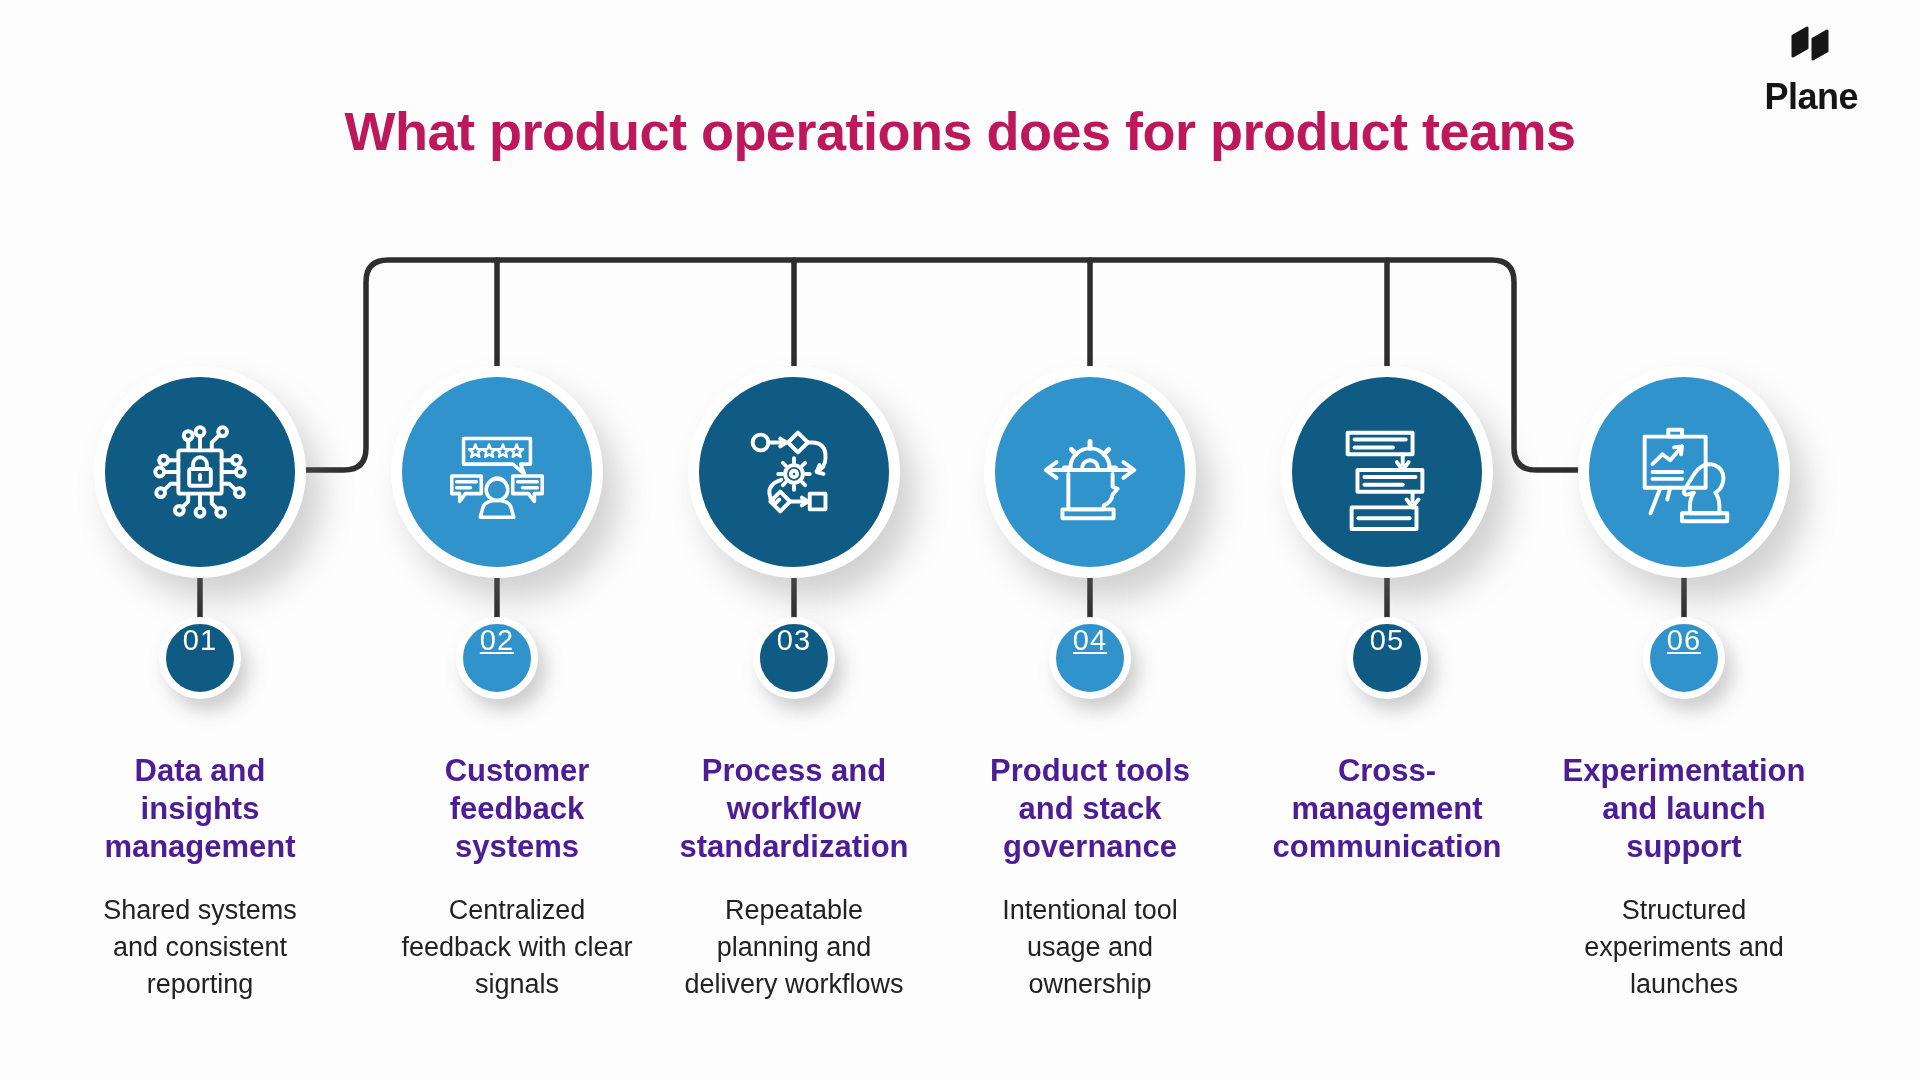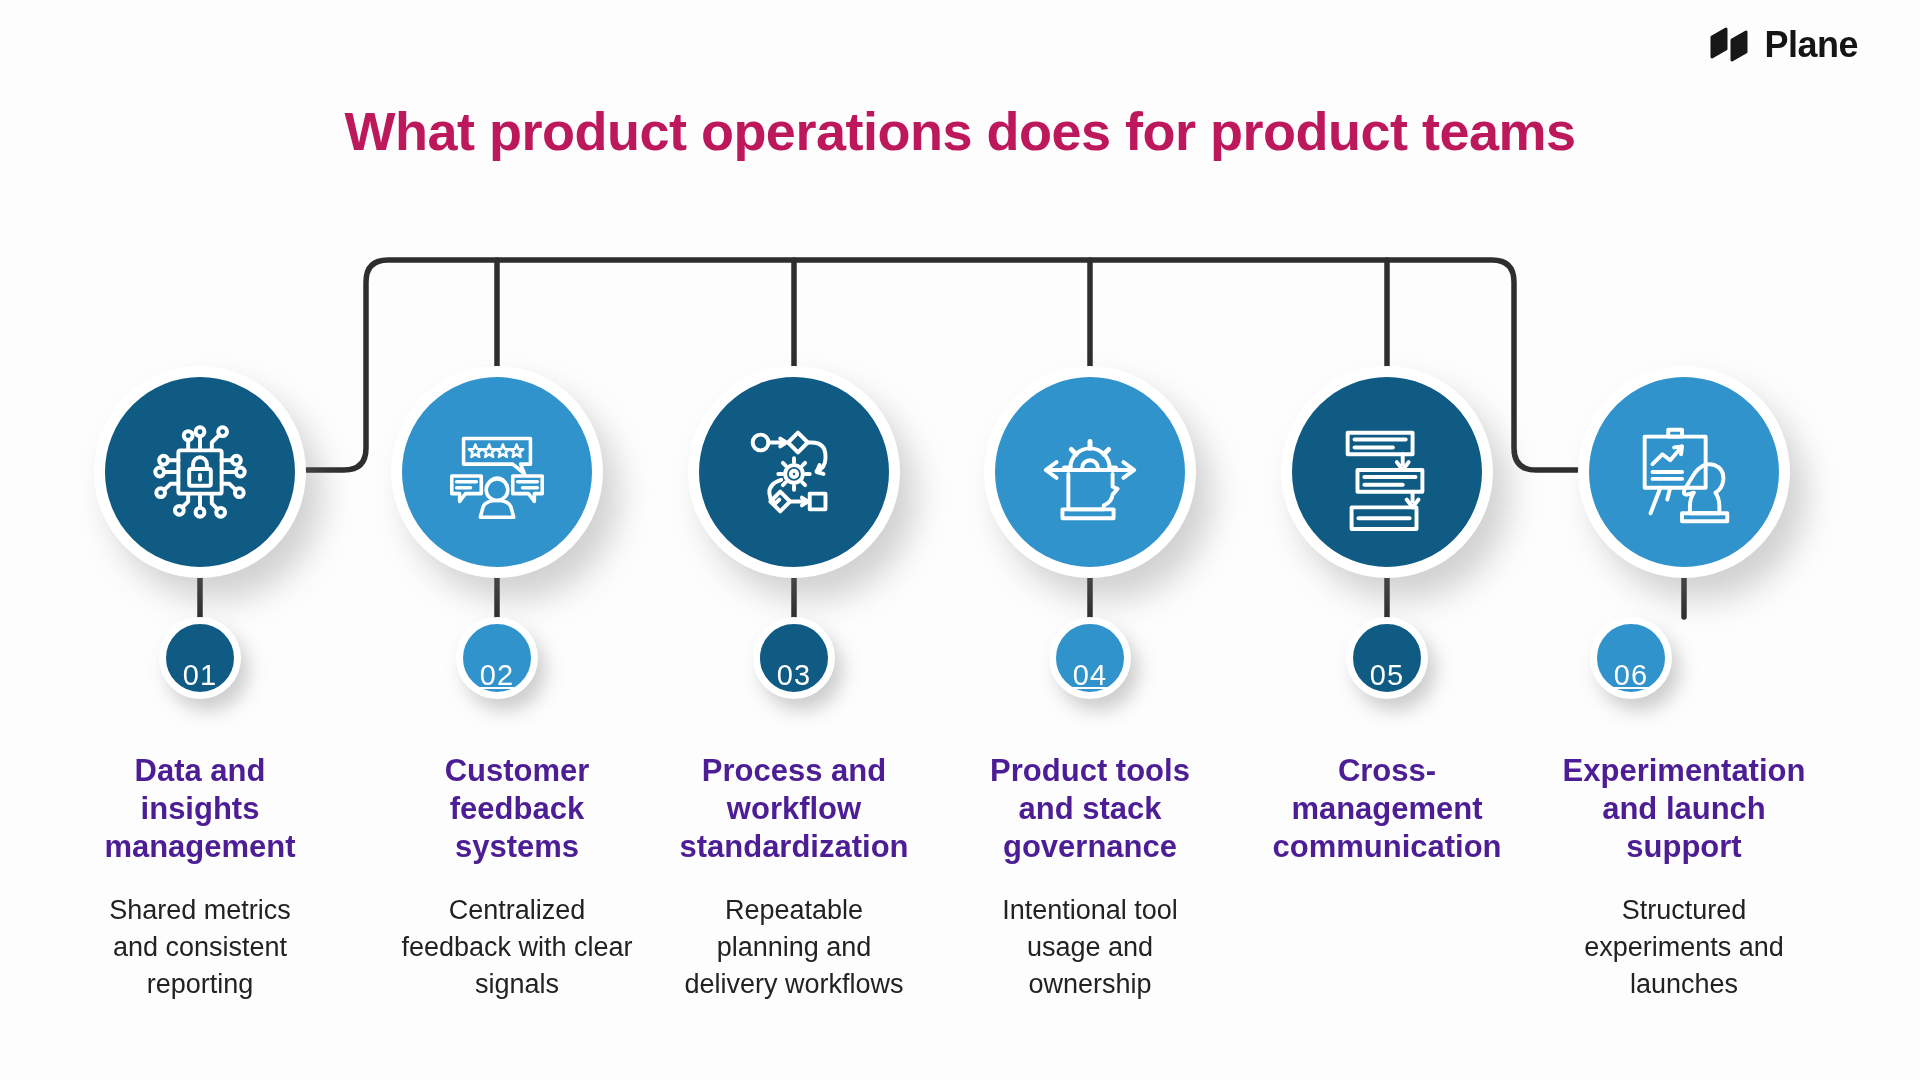--- a/index.html
+++ b/index.html
@@ -3,21 +3,21 @@
 <meta charset="utf-8">
 <style>
   html,body{margin:0;padding:0;background:#e8e8e8;}
   .canvas{
     position:relative;width:1920px;height:1080px;overflow:hidden;
     background:#FDFDFD;
     font-family:"Liberation Sans", sans-serif;
     color:#1A1A1A;
   }
   
-  .logo{position:absolute;top:24px;right:62px;display:flex;align-items:center;gap:12px;}
+  .logo{position:absolute;top:24px;right:62px;display:flex;align-items:center;gap:12px;flex-direction:column;}
   .logo-text{font-size:36px;font-weight:700;letter-spacing:-0.5px;color:#151515;}
   
   .main-title{
     position:absolute;top:100px;left:0;width:100%;
     text-align:center;font-size:54px;font-weight:600;color:#be185d;
     letter-spacing:-0.5px;
   }
   
   .connectors{position:absolute;left:0;top:0;width:1920px;height:1080px;}
   .connectors path{fill:none;stroke:#2E2E2E;stroke-width:5.5;stroke-linecap:round;stroke-linejoin:round;}
@@ -31,21 +31,21 @@
   .tone-dark{background:#0F5B84;}
   .tone-light{background:#3093CB;text-decoration:underline;}
   .icon-wrap{width:118px;height:118px;display:flex;align-items:center;justify-content:center;}
   .icon-wrap svg{width:118px;height:118px;}
   .icon-wrap g{fill:none;stroke:#FFFFFF;stroke-linecap:round;stroke-linejoin:round;}
   
   .badge{
     position:absolute;width:68px;height:68px;border-radius:50%;
     border:7px solid #ffffff;
     box-shadow:8px 12px 18px rgba(120,120,120,0.35);
-    display:flex;align-items:flex-end;justify-content:center;
+    display:flex;align-items:flex-start;justify-content:center;
     color:#ffffff;font-size:29px;font-weight:400;letter-spacing:1px;
   }
   
   .col{
     position:absolute;top:752px;width:330px;text-align:center;
   }
   .col-title{
     font-size:31px;line-height:38px;font-weight:600;color:#4c1d95;
     white-space:pre-line;min-height:114px;
   }
@@ -123,21 +123,21 @@
       </svg>
     </span>
   </div>
   <div class="badge tone-dark" style="left:159px;top:617px;">
     <span>01</span>
   </div>
   <div class="col" style="left:35px;">
     <div class="col-title">Data and
 insights
 management</div>
-    <div class="col-desc">Shared metrics
+    <div class="col-desc">Shared systems
 and consistent
 reporting</div>
   </div>
 
   <div class="big-circle tone-light" style="left:391px;top:366px;">
     <span class="icon-wrap">
       <svg viewBox="0 0 120 120">
         <g stroke-width="3.6">
           <path d="M26 26 H94 V52 H84 L88 62 L76 52 H26 Z"></path>
           <path transform="translate(38,39)" d="M0,-7 L1.76,-2.43 L6.66,-2.16 L2.85,0.93 L4.11,5.66 L0,3 L-4.11,5.66 L-2.85,0.93 L-6.66,-2.16 L-1.76,-2.43 Z" stroke-width="2.4"></path>
@@ -283,21 +283,21 @@
           <line x1="28" y1="60" x2="58" y2="60"></line>
           <line x1="28" y1="67" x2="58" y2="67"></line>
           <line x1="36" y1="76" x2="26" y2="102"></line>
           <line x1="46" y1="76" x2="43" y2="88"></line>
           <path d="M66 102 V95 Q66 87 70 81 L63 83 Q58 83 61 77 L71 61 Q80 49 91 53 Q101 57 100 68 Q99 77 92 81 Q96 87 96 95 V102 Z"></path>
           <rect x="58" y="102" width="46" height="8"></rect>
         </g>
       </svg>
     </span>
   </div>
-  <div class="badge tone-light" style="left:1590px;top:617px;">
+  <div class="badge tone-light" style="left:1643px;top:617px;">
     <span>06</span>
   </div>
   <div class="col" style="left:1519px;">
     <div class="col-title">Experimentation
 and launch
 support</div>
     <div class="col-desc">Structured
 experiments and
 launches</div>
   </div>

